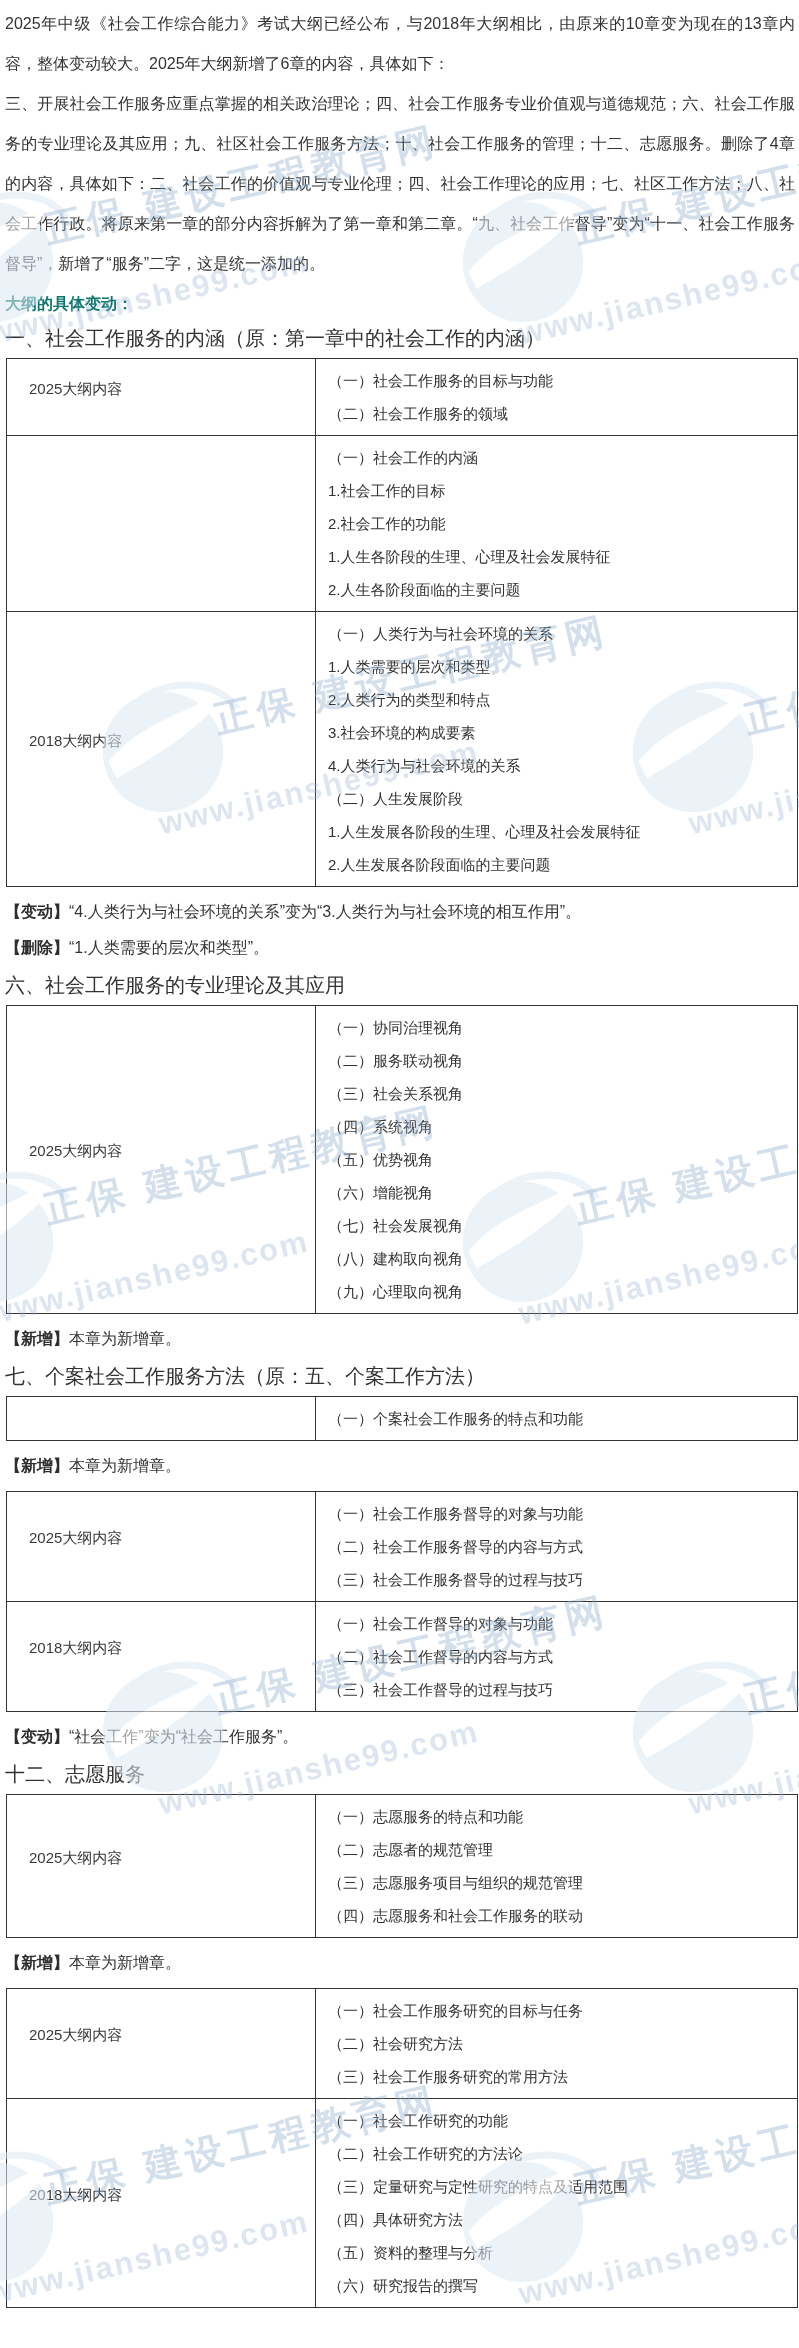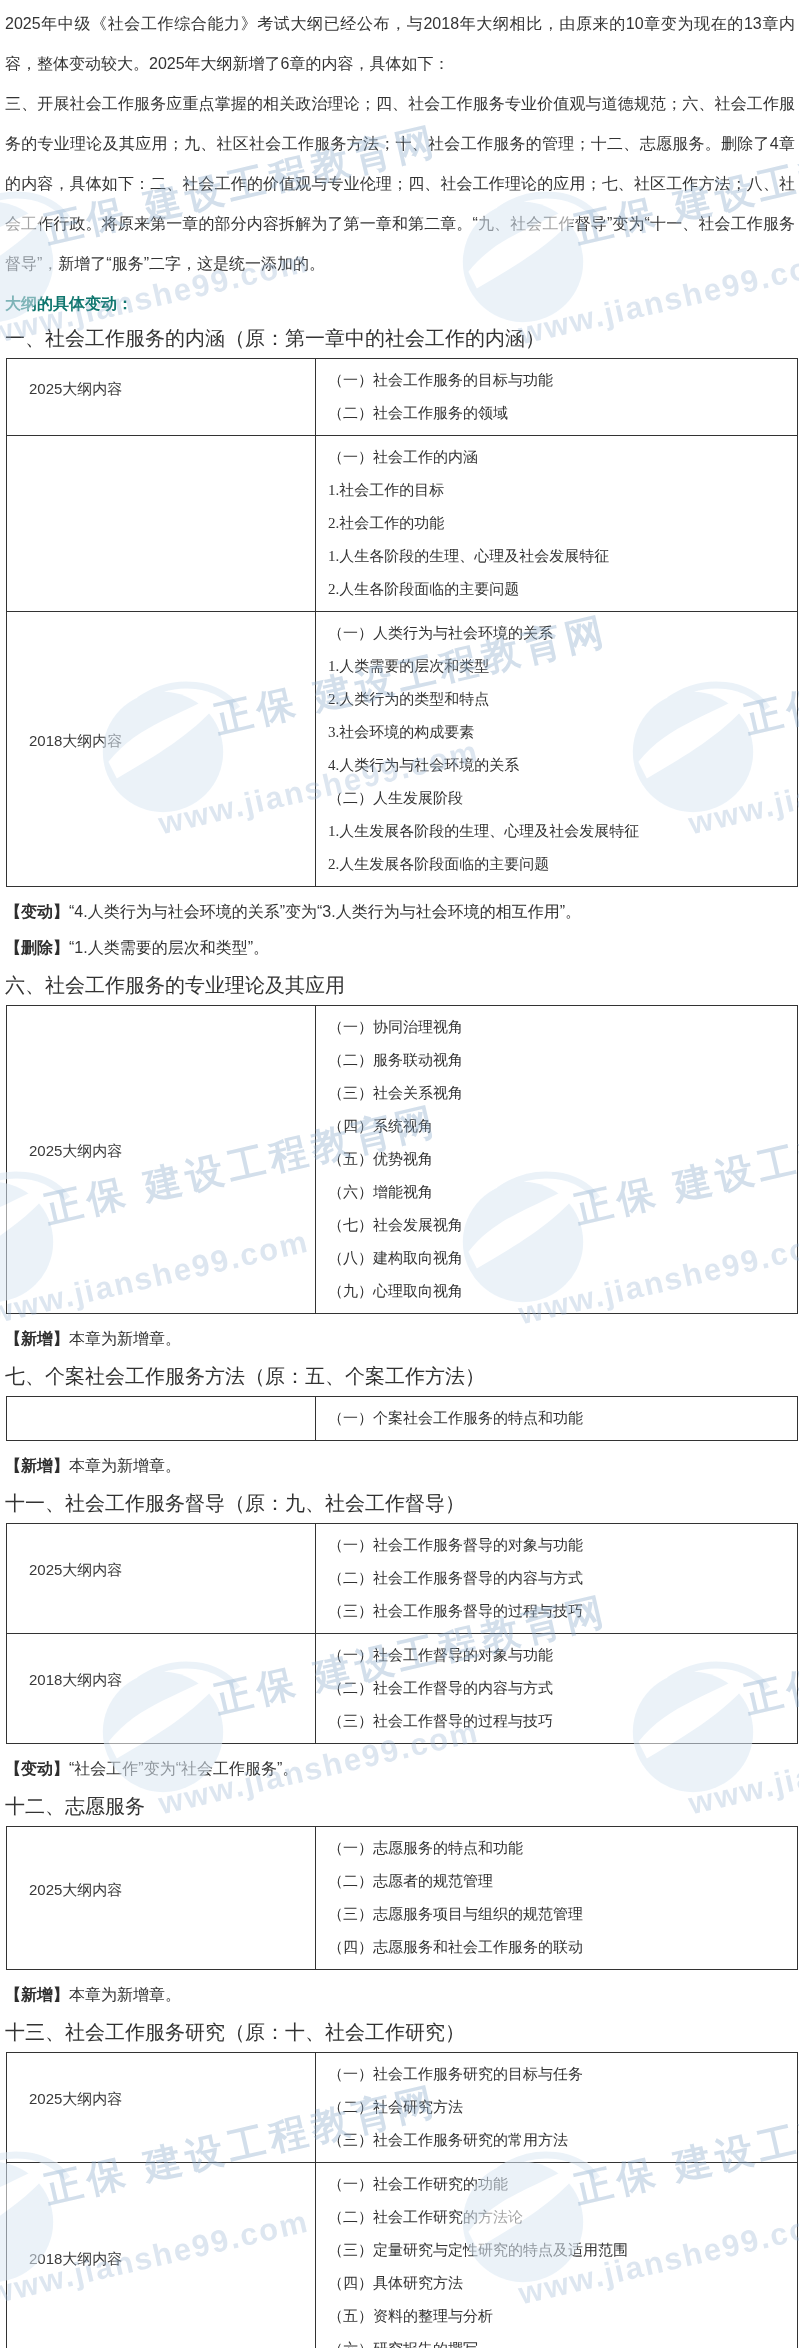--- a/index.html
+++ b/index.html
@@ -8,21 +8,21 @@
 
   
   .content { position:relative; z-index:1; padding:4px 4px 0 5px; }
   .intro p { margin:0; font-size:16px; line-height:40px; text-align:justify; }
   .red-heading { margin:8px 0 6px; font-size:16px; font-weight:bold; color:#0f766e; line-height:24px; }
   .sec-heading { margin:10px 0 8px; font-size:20px; line-height:24px; color:#333; }
 
   table.cmp { border-collapse:collapse; table-layout:fixed; width:792px; margin:2px 0 4px 1px; }
   table.cmp td { border:1px solid #333333; font-size:15px; vertical-align:middle; }
   td.label-cell { width:280px; padding:4px 6px 20px 22px; color:#3a3a3a; }
-  td.content-cell { padding:5px 16px 5px 12px;font-family:Liberation Serif, serif; }
+  td.content-cell { padding:5px 16px 5px 12px; }
   .cell-line { line-height:33px; white-space:nowrap; overflow:hidden; }
 
   .note { margin:14px 0 14px 0; font-size:16px; line-height:22px; }
   .note strong { font-weight:bold; color:#2e2e2e; }
 
   
   .watermark-layer { position:absolute; inset:0; z-index:2; pointer-events:none; overflow:hidden; }
   .wm { position:absolute; width:530px; height:300px; }
   .wm-logo { position:absolute; left:0; top:55px; opacity:0.55; }
   .wm-brand { position:absolute; left:110px; top:30px; font-size:38px; font-weight:bold;
@@ -145,21 +145,20 @@
 </td>
   </tr>
 </tbody>
     </table>
     <div class="notes">
   <p class="note"><strong>【新增】</strong><span>本章为新增章。</span></p>
 </div>
   </section>
 
   <section>
-    <p class="sec-heading">十一、社会工作服务督导（原：九、社会工作督导）</p>
     <table class="cmp">
       <tbody>
   <tr>
     <td class="label-cell">2025大纲内容</td>
     <td class="content-cell">
   <div class="cell-line">（一）社会工作服务督导的对象与功能</div>
 
   <div class="cell-line">（二）社会工作服务督导的内容与方式</div>
 
   <div class="cell-line">（三）社会工作服务督导的过程与技巧</div>
@@ -200,21 +199,20 @@
 </td>
   </tr>
 </tbody>
     </table>
     <div class="notes">
   <p class="note"><strong>【新增】</strong><span>本章为新增章。</span></p>
 </div>
   </section>
 
   <section>
-    <p class="sec-heading">十三、社会工作服务研究（原：十、社会工作研究）</p>
     <table class="cmp">
       <tbody>
   <tr>
     <td class="label-cell">2025大纲内容</td>
     <td class="content-cell">
   <div class="cell-line">（一）社会工作服务研究的目标与任务</div>
 
   <div class="cell-line">（二）社会研究方法</div>
 
   <div class="cell-line">（三）社会工作服务研究的常用方法</div>

